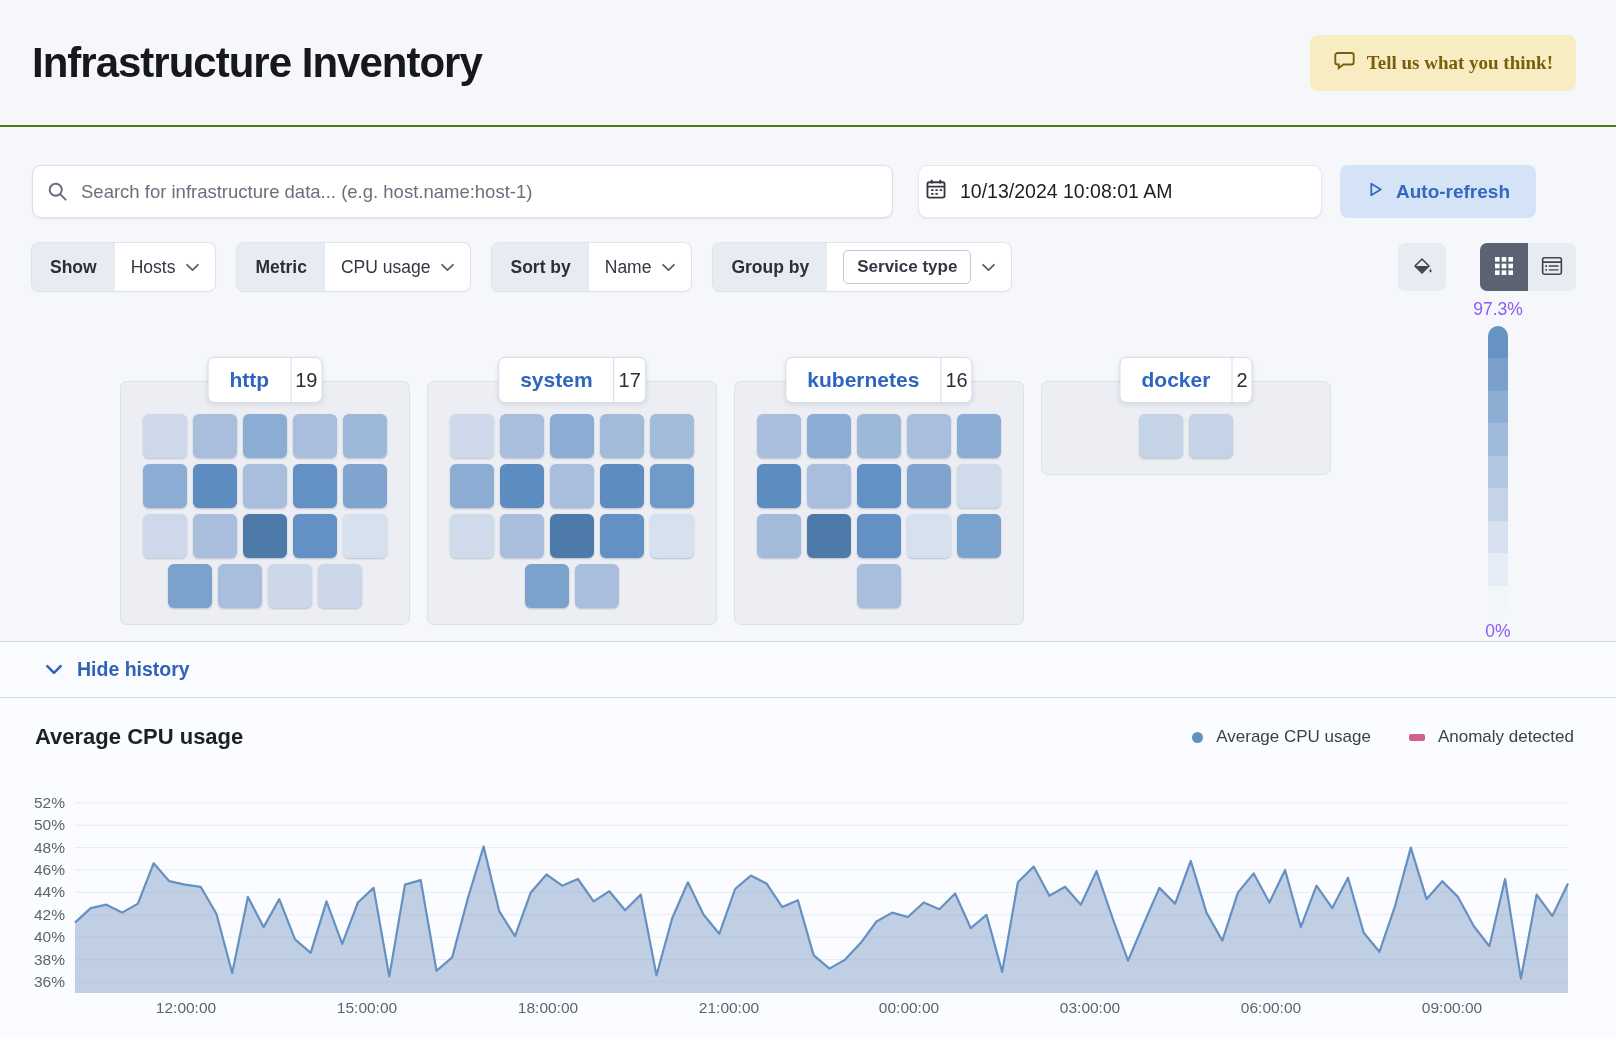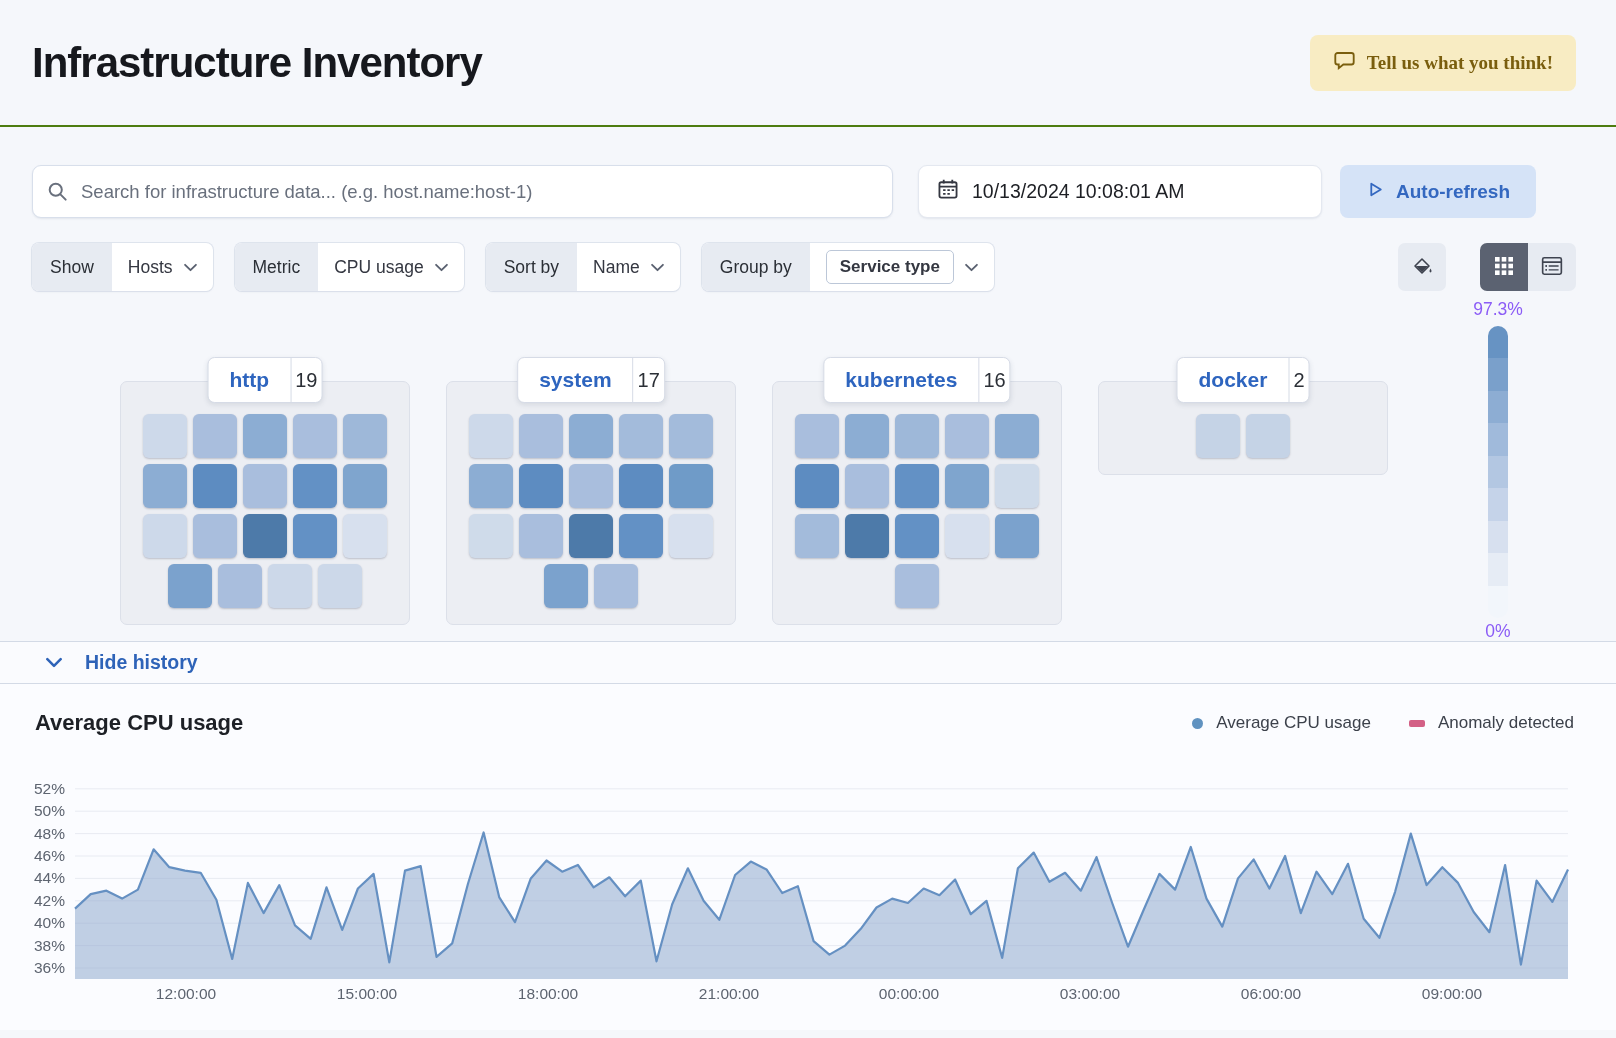--- a/index.html
+++ b/index.html
@@ -23,63 +23,63 @@
   .toolbar { margin:38px 40px 0 32px; display:flex; gap:25px; }
   .search-wrap { position:relative; width:861px; }
   .search-wrap input {
     width:100%; height:53px; border:1px solid #d8dfeb; border-radius:9px;
     background:#fff; padding:0 16px 0 48px; font-size:18.5px; color:#343741;
     font-family:inherit; box-shadow:0 1px 2px rgba(152,162,179,.2);
   }
   .search-wrap input::placeholder { color:#69707d; }
   .search-icon { position:absolute; left:15px; top:16px; }
   .date-btn { width:404px; height:53px; background:#fff; border:1px solid #e4e8f0;
-    border-radius:9px; justify-content:flex-start; padding-left:18px; font-weight:500;
+    border-radius:9px; justify-content:flex-start; padding-left:6px; font-weight:500;
     font-size:19.5px; color:#1d1f24; margin-left:0; box-shadow:0 1px 2px rgba(152,162,179,.2); gap:13px;}
   .autorefresh-btn { width:196px; height:53px; background:#d5e3f7; color:#3468c0;
     font-weight:700; font-size:19px; justify-content:center; margin-left:-7px; }
   
   .filters { margin:25px 40px 0 32px; display:flex; align-items:center; gap:22px; height:48px; }
   .fgroup { display:flex; align-items:stretch; border-radius:7px; overflow:hidden;
     background:#fff; box-shadow:0 0 0 1px rgba(211,218,230,.65), 0 1px 2px rgba(120,130,150,.12); height:48px; }
-  .flabel { background:#e7ebf2; padding:0 18px; font-size:17.5px; font-weight:400;
+  .flabel { background:#e7ebf2; padding:0 18px; font-size:17.5px; font-weight:700;
     color:#2b2f36; display:flex; align-items:center; }
   .fvalue { padding:0 16px; font-size:17.5px; color:#343741; display:flex; align-items:center; gap:11px; cursor:pointer; }
   .pill { border:1px solid #bcc7d8; border-radius:5px; padding:6px 13px; font-weight:600; font-size:17px; }
   .chev { stroke:#5a6170; }
   .right-controls { margin-left:auto; display:flex; gap:34px; align-items:center; }
   .icon-btn { width:48px; height:48px; border-radius:7px; background:#e7ebf2; border:none;
     display:flex; align-items:center; justify-content:center; cursor:pointer; }
   .segmented { display:flex; border-radius:7px; overflow:hidden; }
   .seg { width:48px; height:48px; display:flex; align-items:center; justify-content:center;
     border:none; cursor:pointer; }
   .seg.active { background:#5b6271; }
   .seg.inactive { background:#e7ebf2; }
   
   .waffle-area { position:relative; height:350px; }
-  #groups { display:flex; gap:36px; margin-left:120px; padding-top:90px; align-items:flex-start; }
+  #groups { display:flex; gap:17px; margin-left:120px; padding-top:90px; align-items:flex-start; }
   .gcard { position:relative; width:290px; background:#eceef3; border:1px solid #dce0e9;
     border-radius:7px; padding:32px 0 16px; display:flex; flex-direction:column; gap:6px; }
   .grow { display:flex; gap:6px; justify-content:center; }
   .cell { width:44px; height:44px; border-radius:6px; box-shadow:0 1px 2px rgba(60,70,95,.28); cursor:pointer; }
   .gpill { position:absolute; top:-25px; left:50%; transform:translateX(-50%); background:#fff;
     border:1px solid #d6dbe6; border-radius:7px; display:flex; align-items:stretch; height:46px;
     box-shadow:0 2px 5px rgba(60,70,100,.12); white-space:nowrap; }
   .gname { padding:0 21px; display:flex; align-items:center; color:#2e65bf; font-size:21px; font-weight:700; cursor:pointer; }
   .gdiv { width:1px; background:#d6dbe6; }
   .gcount { padding:0 4px; display:flex; align-items:center; color:#2b2f36; font-size:20px; }
   .scale { position:absolute; right:92px; top:8px; width:52px; display:flex; flex-direction:column; align-items:center; }
   .scale-label { font-size:17.5px; color:#8b5cf6; }
   .scale-bar { width:20px; height:292px; border-radius:10px; overflow:hidden; display:flex;
     flex-direction:column; margin:6px 0 3px; }
   .scale-bar div { flex:1; }
   
   .history-toggle { border-top:1px solid #d3dae6; border-bottom:1px solid #d3dae6;
-    background:#fafbfe; height:43px; display:flex; align-items:center; padding-left:46px;
-    gap:23px; color:#2e63b8; font-size:19.5px; font-weight:600; cursor:pointer; }
+    background:#fafbfe; height:57px; display:flex; align-items:center; padding-left:46px;
+    gap:15px; color:#2e63b8; font-size:19.5px; font-weight:600; cursor:pointer; }
   
   .chart-section { background:#fbfcff; height:346px; padding-top:26px; }
   .chart-header { display:flex; align-items:center; margin:0 42px 0 35px; }
   .chart-title { font-size:22px; font-weight:700; color:#1d2026; }
   .chart-legend { margin-left:auto; display:flex; gap:38px; align-items:center; font-size:17px; color:#3c414b; }
   .legend-item { display:flex; align-items:center; gap:13px; }
   .dot { width:11px; height:11px; border-radius:50%; }
   .anom { width:16px; height:7px; border-radius:2px; }
   #chart svg { display:block; margin-top:14px; }
 </style>

